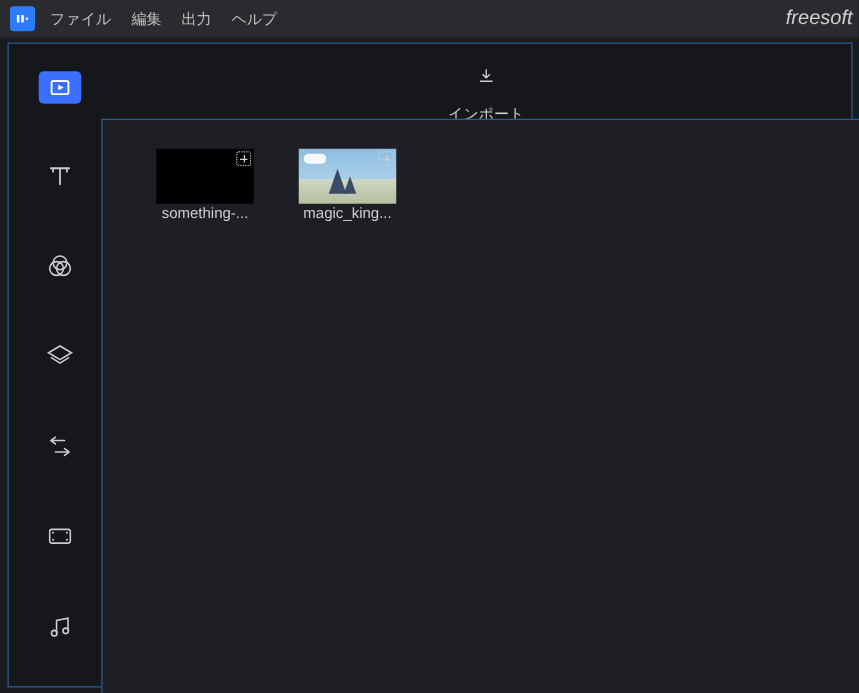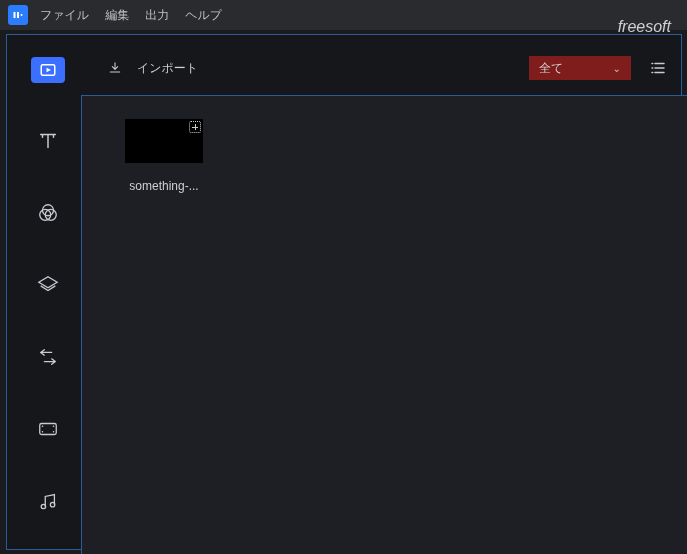--- a/index.html
+++ b/index.html
@@ -25,24 +25,24 @@
     width: 20px; height: 20px;
     background: #2b7cff;
     border-radius: 3px;
     display: flex; align-items: center; justify-content: center;
     margin-right: 12px;
     color: #fff; font-weight: bold; font-size: 11px;
   }
   .menu-items { display: flex; gap: 16px; }
   .menu-item { color: #c0c0c0; cursor: default; }
   .watermark {
-    position: absolute; right: 0; top: 12px;
+    position: absolute; right: 0; top: 0;
     height: 30px; display:flex; align-items:center;
     color: #cfcfcf; font-size: 16px; font-style: italic; font-weight: 300;
-    padding-right: 16px;
+    padding-right: 5px;
     margin-left: 10px;
   }
 
   
   .outer {
     position: absolute;
     left: 6px; top: 34px;
     width: 676px; height: 516px;
     border: 1px solid #2d5a9a;
     background: #16171a;
@@ -83,20 +83,21 @@
     border-bottom: none;
   }
 
   
   .top-row {
     position: absolute;
     left: 100px; right: 10px; top: 18px;
     height: 30px;
     display: flex; align-items: center;
     gap: 14px;
+    flex-direction: column;
   }
   .import-icon { color:#c0c0c0; display:flex; align-items:center; }
   .import-label { color: #d0d0d0; font-size: 12px; cursor: pointer; }
   .spacer { flex: 1; }
   .filter-dd {
     width: 102px; height: 24px;
     background: #7f1d1d;
     display:flex; align-items:center; justify-content: space-between;
     padding: 0 10px;
     color: #d0d0d0;
@@ -112,21 +113,21 @@
 
   
   .media-grid {
     position: absolute;
     left: 118px; top: 84px;
     display: flex; gap: 36px;
   }
   .media-item {
     width: 78px;
     display: flex; flex-direction: column; align-items: center;
-    gap: 16px;
+    gap: 0;
     cursor: pointer;
   }
   .thumb {
     width: 78px; height: 44px;
     position: relative;
     background: #000;
     overflow: hidden;
   }
   .thumb .add {
     position: absolute; top: 2px; right: 2px;
@@ -292,18 +293,25 @@
 
   <div class="media-grid">
 
     <div class="media-item">
       <div class="thumb black">
         <div class="add"></div>
       </div>
       <div class="media-label">something-...</div>
     </div>
 
+    <div class="media-item">
+      <div class="thumb castle">
+        <span class="cloud"></span>
+        <div class="add"></div>
+      </div>
+      <div class="media-label">magic_king...</div>
+    </div>
 
 
 
   </div>
 
 </div>
 
 </body></html>

